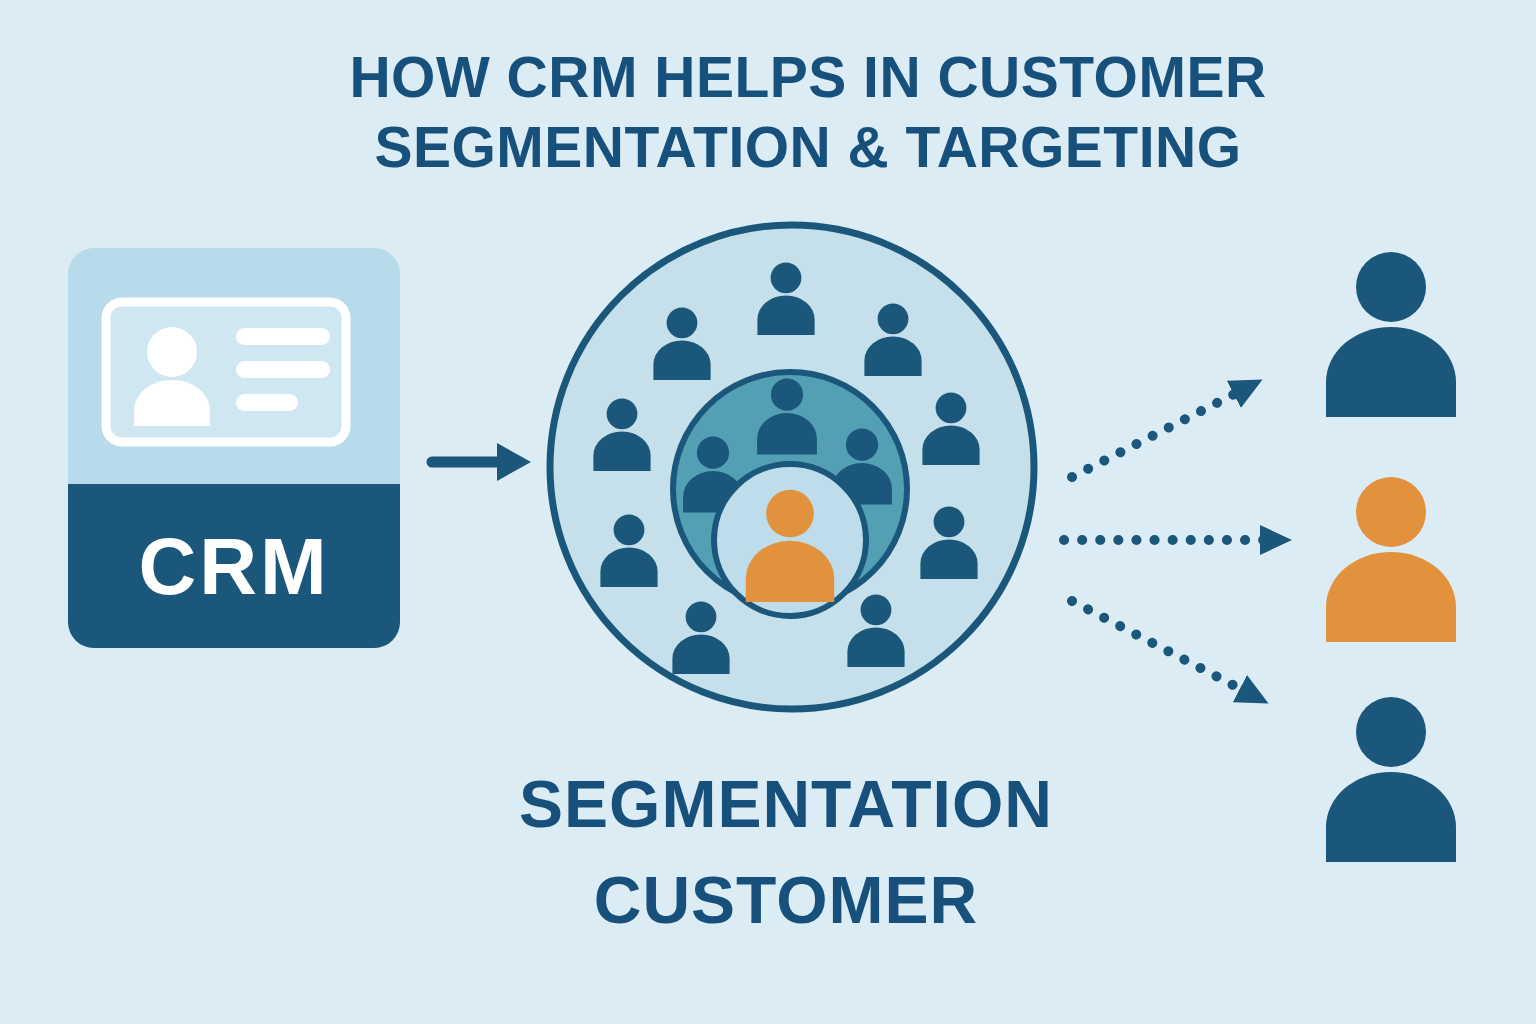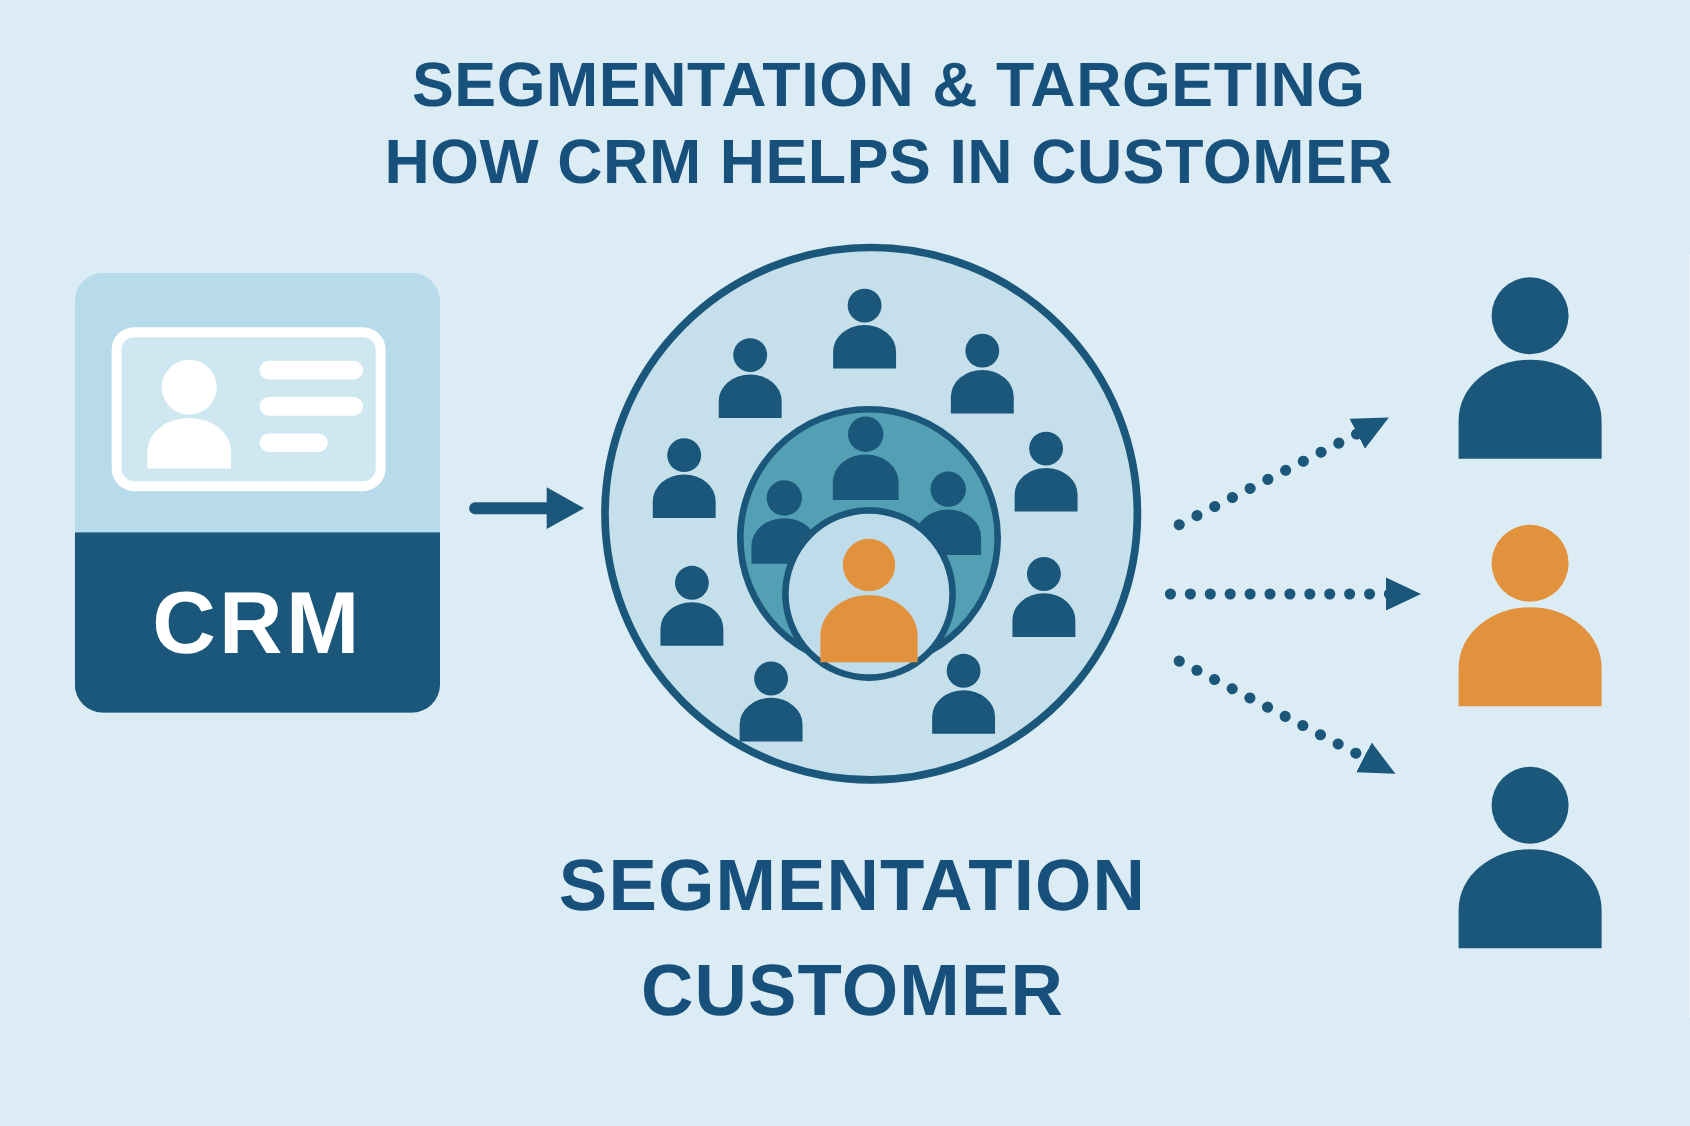--- a/index.html
+++ b/index.html
@@ -9,37 +9,37 @@
     background:#dcecf4; overflow:hidden;
     font-family:"Liberation Sans", sans-serif;
   }
   svg.art { position:absolute; left:0; top:0; }
   .title {
     position:absolute; top:42px; left:80px; width:1456px;
     text-align:center; color:#17507b; font-weight:bold;
     font-size:57px; line-height:70px; letter-spacing:0.5px;
   }
   .caption {
-    position:absolute; top:756px; left:325px; width:900px;
+    position:absolute; top:756px; left:336px; width:900px;
     text-align:center; color:#17507b; font-weight:bold;
     font-size:66px; line-height:96px; letter-spacing:1px;
   }
   .crm-label {
     font-family:"Liberation Sans", sans-serif;
     font-weight:bold; font-size:80px; letter-spacing:3px; fill:#ffffff;
   }
 </style>
 </head>
 <body>
 
 <div class="canvas">
 
   <div class="title">
+    <div>HOW CRM HELPS IN CUSTOMER</div>
     <div>SEGMENTATION &amp; TARGETING</div>
-    <div>HOW CRM HELPS IN CUSTOMER</div>
   </div>
 
   <svg class="art" width="1536" height="1024" viewBox="0 0 1536 1024">
     <defs>
       <g id="person">
         <circle cx="0" cy="-22" r="14"></circle>
         <path d="M -26 30 L -26 16 A 26 22 0 0 1 26 16 L 26 30 Z"></path>
       </g>
       <clipPath id="cardClip">
           <rect x="68" y="248" width="332" height="400" rx="26"></rect>

